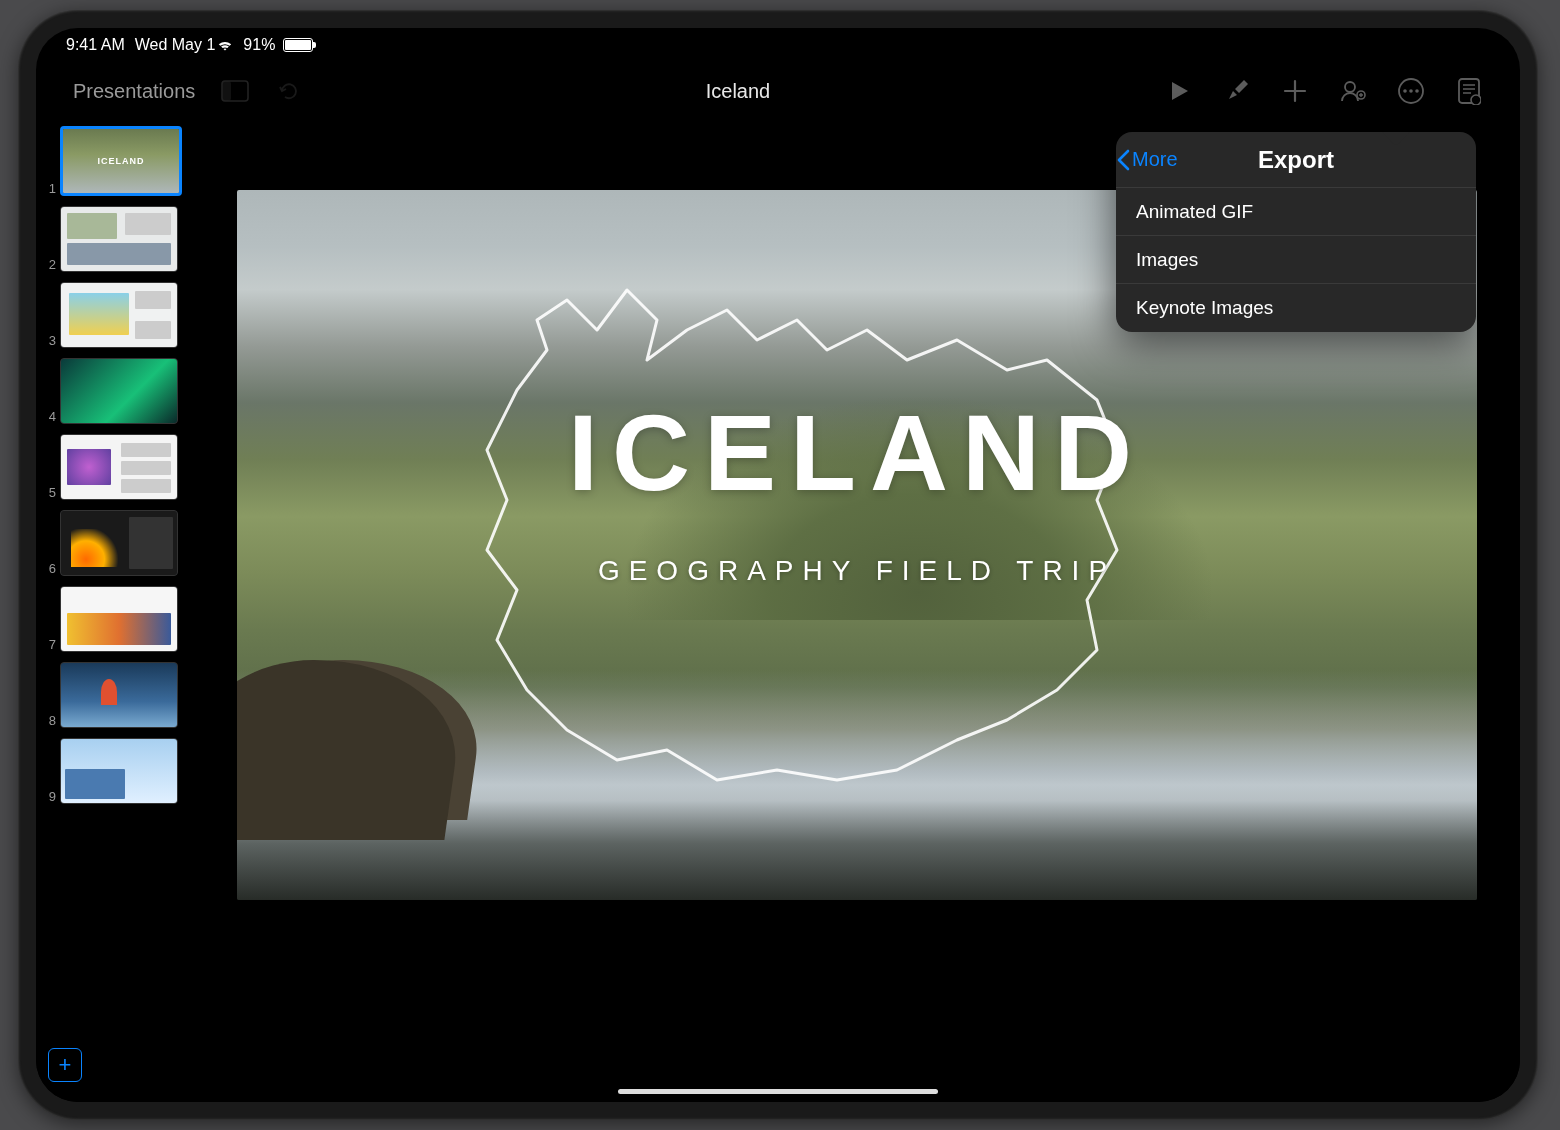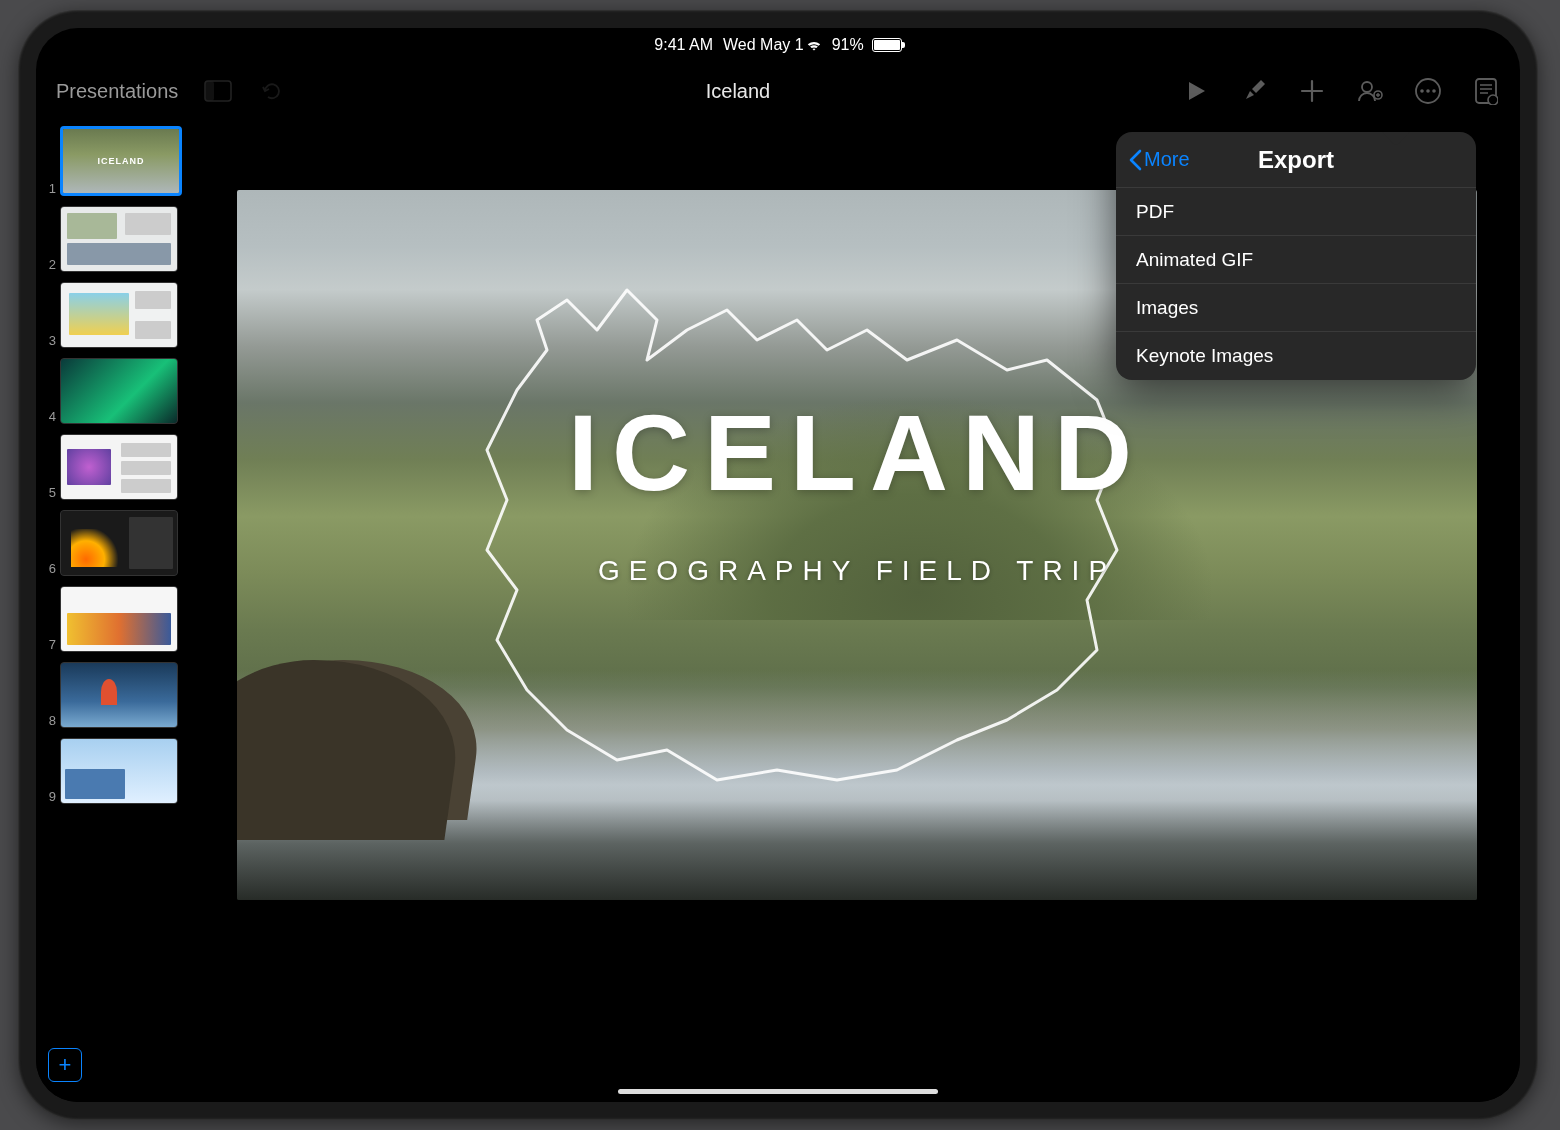--- a/index.html
+++ b/index.html
@@ -11,34 +11,34 @@
     background: #1a1a1a; border-radius: 60px; box-shadow: 0 4px 20px rgba(0,0,0,.5), inset 0 0 3px #555;
   }
   .screen {
     position: absolute; left: 18px; top: 18px; right: 18px; bottom: 18px;
     background: #000; border-radius: 42px; overflow: hidden;
   }
 
   
   .status-bar {
     position: absolute; top: 0; left: 0; right: 0; height: 34px;
-    display: flex; align-items: center; justify-content: center;
+    display: flex; align-items: center; justify-content: flex-start;
     padding: 0 30px; color: #fff; font-size: 16px; font-weight: 500;
   }
   .status-left { display:flex; gap:10px; align-items:center; }
   .status-right { display:flex; gap:8px; align-items:center; }
   .wifi { width:20px; height:14px; }
   .battery { width:30px; height:14px; border:1.5px solid #fff; border-radius:3px; position:relative;}
   .battery::after{content:"";position:absolute;right:-4px;top:3px;width:3px;height:6px;background:#fff;border-radius:0 2px 2px 0;}
   .battery-fill{position:absolute;left:1px;top:1px;bottom:1px;right:1px;background:#fff;border-radius:1px;}
 
   
   .toolbar {
     position:absolute; top:34px; left:0; right:0; height:58px;
-    display:flex; align-items:center; padding:0 20px; color:#9a9a9a;
+    display:flex; align-items:center; padding:0 37px; color:#9a9a9a;
   }
   .toolbar-left { display:flex; align-items:center; gap:26px; width:250px;}
   .toolbar-center { flex:1; text-align:center; color:#e8e8e8; font-size:20px; font-weight:400;}
   .toolbar-right { display:flex; align-items:center; gap:30px; width:330px; justify-content:flex-end;}
   .tb-icon { width:28px; height:28px; opacity:.6; display:flex; align-items:center; justify-content:center; }
   .tb-icon.dim { opacity:.25; }
 
   .back-label { color:#9a9a9a; font-size:20px; }
 
   
@@ -82,21 +82,21 @@
   
   .outline { position:absolute; left:160px; top:80px; width:760px; height:560px; opacity:.95; pointer-events:none;}
 
   
   .popover {
     position:absolute; top:104px; right:44px; width:360px; background:#282828;
     border-radius:16px; box-shadow:0 10px 40px rgba(0,0,0,.6); overflow:hidden;
   }
   .popover-arrow { position:absolute; top:-10px; right:70px; width:20px; height:20px; background:#282828; transform:rotate(45deg); border-radius:3px;}
   .popover-header { display:flex; align-items:center; height:56px; position:relative; border-bottom:1px solid #3a3a3a;}
-  .popover-back { color:#0a84ff; font-size:20px; display:flex; align-items:center; gap:2px; padding-left:12px; position:absolute; left:0;}
+  .popover-back { color:#0a84ff; font-size:20px; display:flex; align-items:center; gap:2px; position:absolute; left:0;}
   .popover-title { flex:1; text-align:center; color:#fff; font-size:24px; font-weight:600;}
   .popover-list { }
   .popover-item { height:48px; display:flex; align-items:center; padding:0 20px; color:#fff; font-size:19px; border-bottom:1px solid #3a3a3a;}
   .popover-item:last-child { border-bottom:none; }
 
   
   .home-indicator { position:absolute; bottom:8px; left:50%; transform:translateX(-50%); width:320px; height:5px; background:#ddd; border-radius:3px;}
 
   
   .t1{background:linear-gradient(#6a7a50,#8a9a64 40%,#aeb7b9);}
@@ -301,21 +301,20 @@
       <div class="popover-header">
         <div class="popover-back">
           <svg width="14" height="22" viewBox="0 0 14 22">
               <path d="M12 2 L3 11 L12 20" fill="none" stroke="#0a84ff" stroke-width="2.6" stroke-linecap="round" stroke-linejoin="round"></path>
             </svg>
           <span>More</span>
         </div>
         <div class="popover-title">Export</div>
       </div>
       <div class="popover-list">
-        <div class="popover-item">PDF</div>
         <div class="popover-item">Animated GIF</div>
         <div class="popover-item">Images</div>
         <div class="popover-item">Keynote Images</div>
       </div>
     </div>
 
     <div class="home-indicator"></div>
   </div>
 </div>
 

